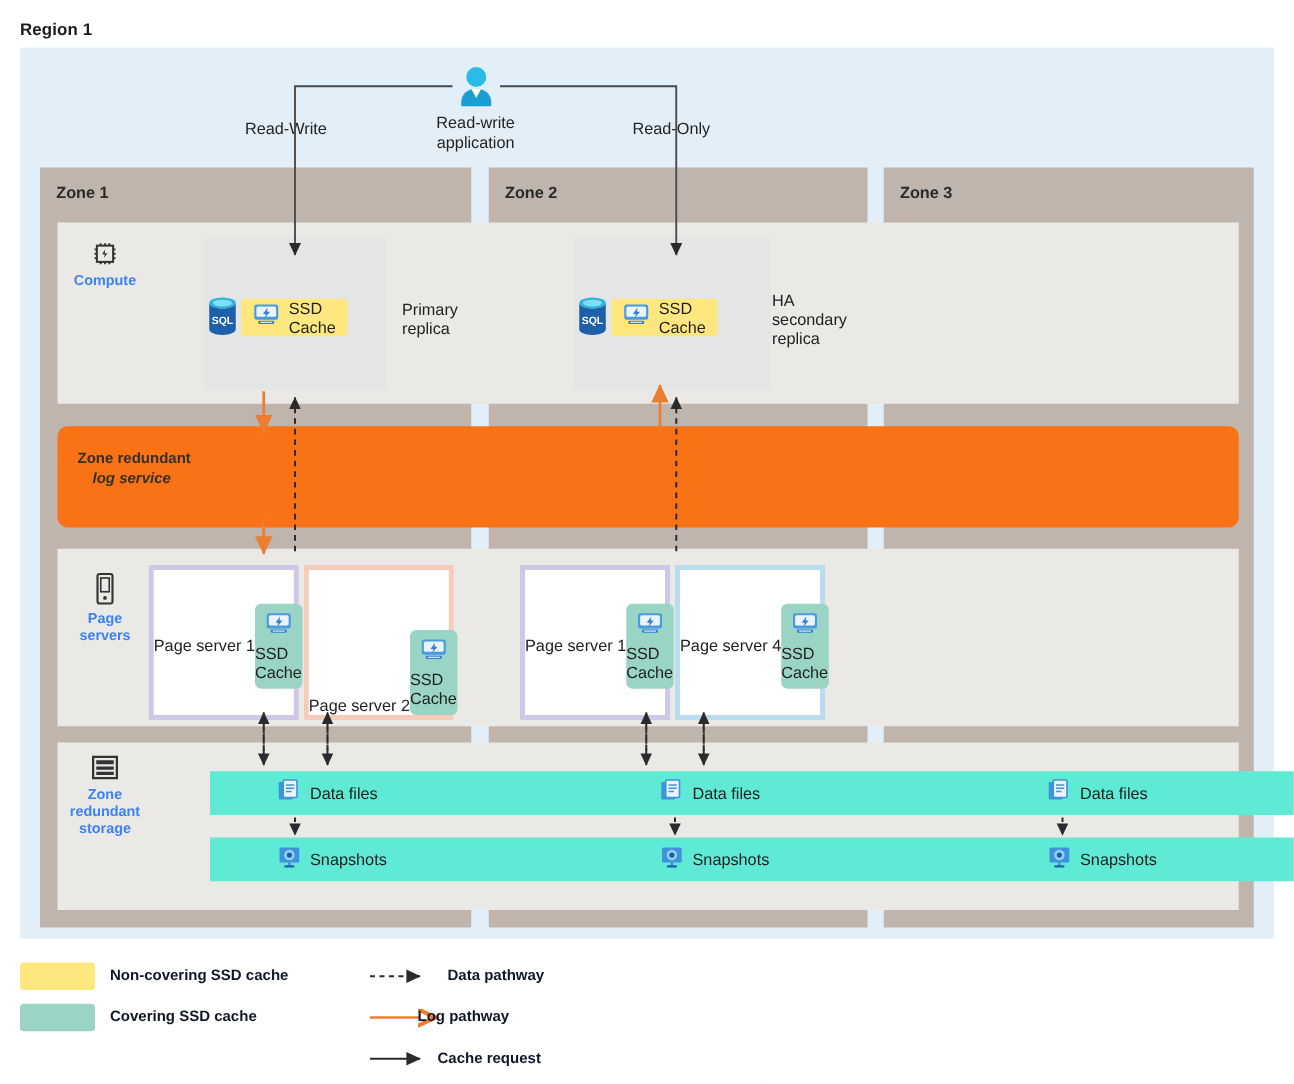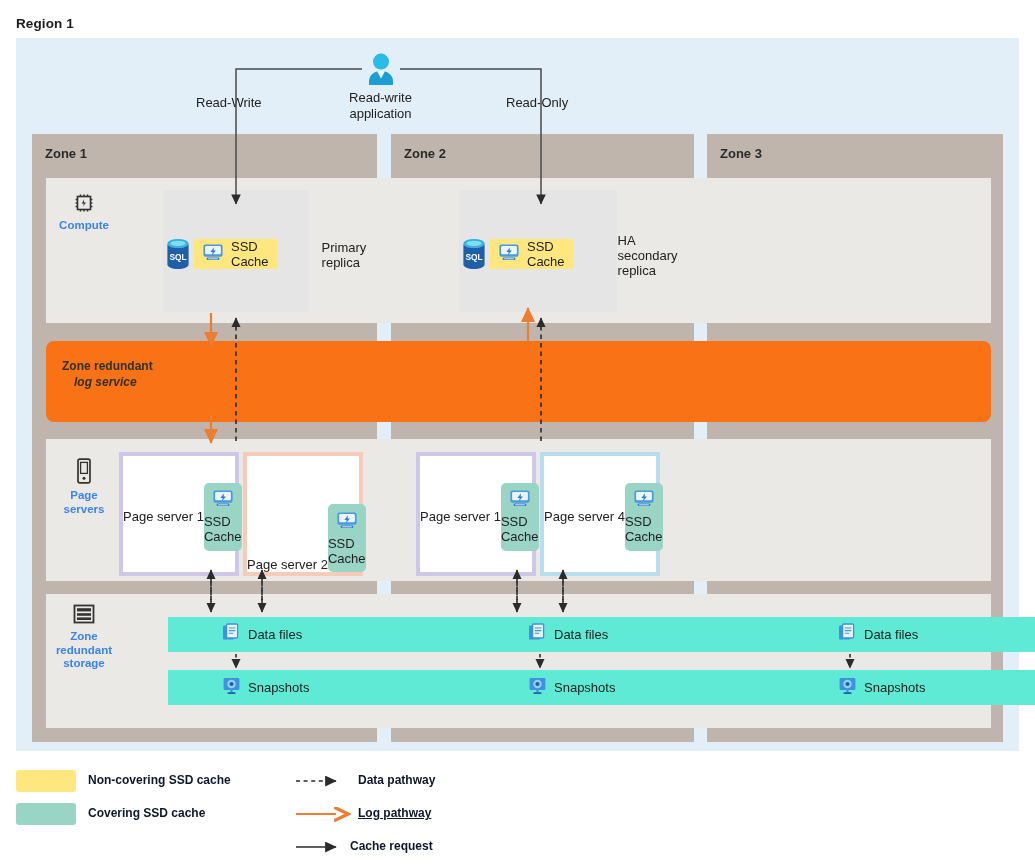--- a/index.html
+++ b/index.html
@@ -121,21 +121,21 @@
 
   
   #legend{position:absolute;left:0;top:755px;width:1035px;height:112px;}
   .swatch{position:absolute;width:60px;height:22px;border-radius:3px;}
   #sw-noncover{left:16px;top:15px;background:#ffe77f;}
   #sw-cover{left:16px;top:48px;background:#9ad4c4;}
   .legend-txt{position:absolute;font-size:12px;font-weight:bold;color:#0f172a;}
   #lg-noncover{left:88px;top:18px;}
   #lg-cover{left:88px;top:51px;}
   #lg-data{left:358px;top:18px;}
-  #lg-log{left:358px;top:51px;text-decoration:underline;}
+  #lg-log{left:334px;top:51px;}
   #lg-user{left:350px;top:84px;}
 </style>
 </head>
 <body>
 
 <div class="stage">
 
   <div id="region-title">Region 1</div>
 
   <div id="region-box"></div>

